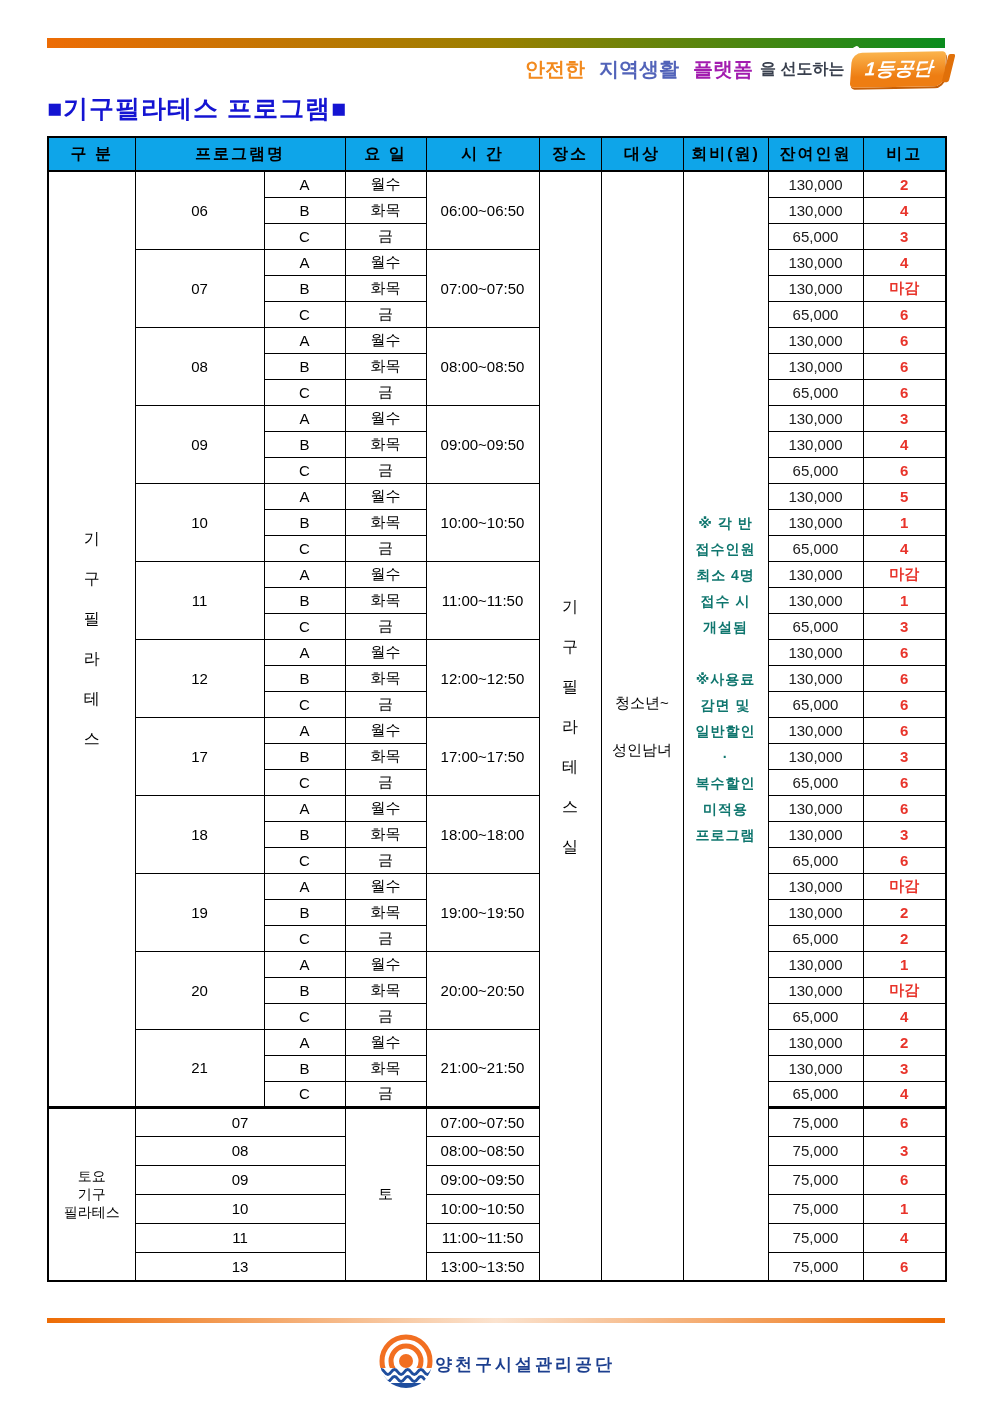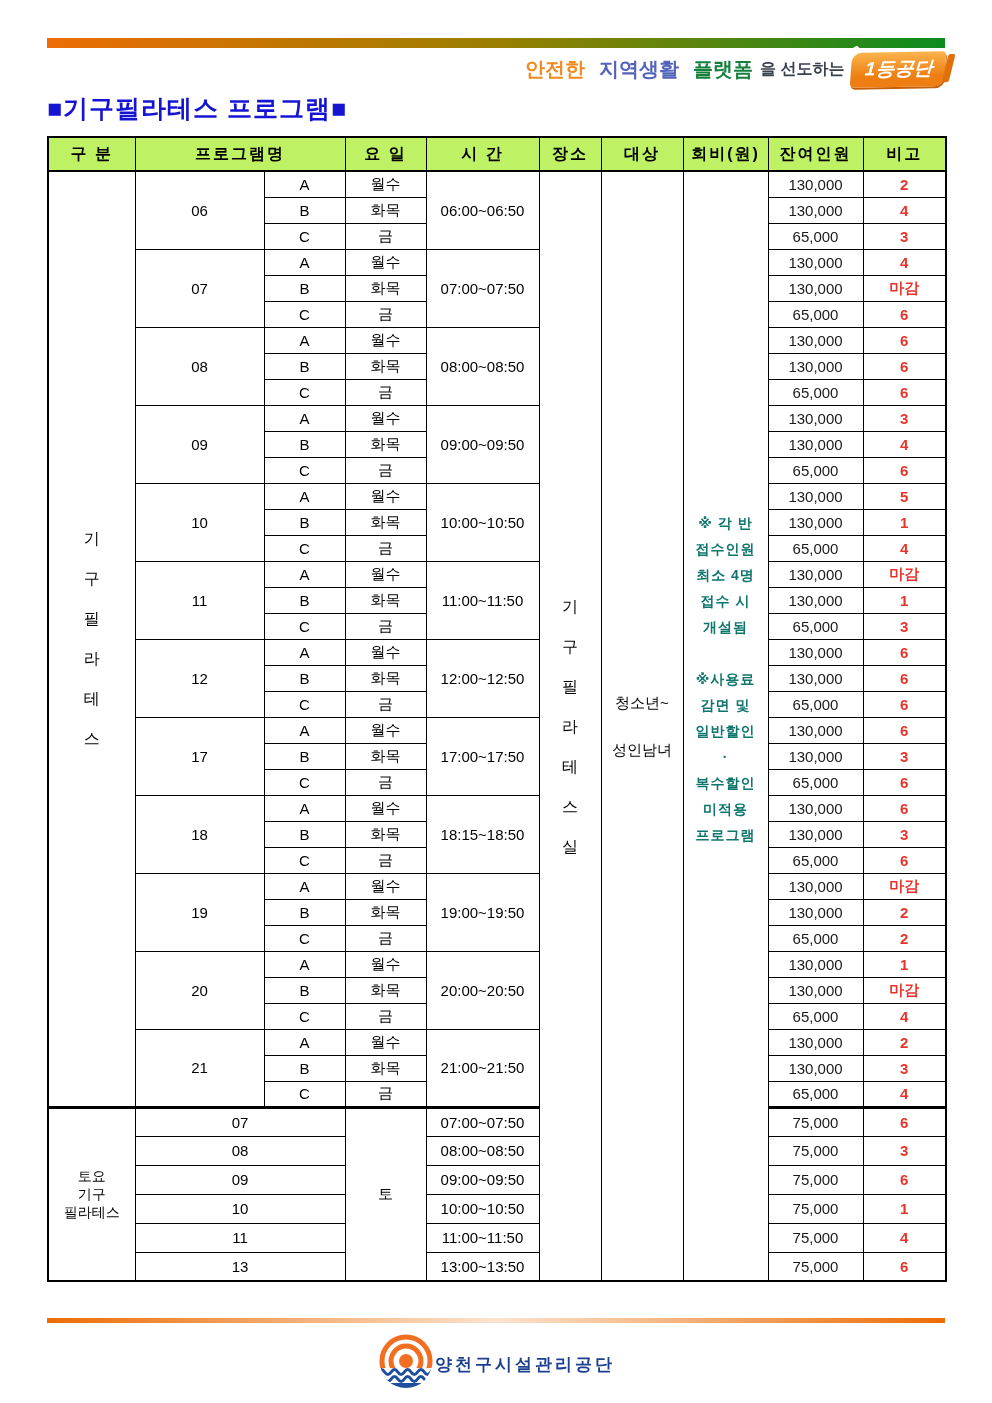--- a/index.html
+++ b/index.html
@@ -9,39 +9,39 @@
     overflow:hidden;
   }
   
   .top-bar{position:absolute;left:47px;top:38px;width:898px;height:10px;
     background:linear-gradient(90deg,#ed6c05 0%,#9a7f00 50%,#0a8c1e 100%);}
   
   .tagline{position:absolute;top:52px;right:47px;display:flex;align-items:center;gap:7px;white-space:nowrap;}
   .tg-w{font-weight:800;font-size:20px;letter-spacing:0px;margin-left:7px;}
   .tg-1{color:#f28a1e;}
   .tg-2{color:#5263b9;}
-  .tg-3{color:#15803d;}
+  .tg-3{color:#a21caf;}
   .tg-4{color:#39404e;font-size:16px;font-weight:800;}
   .badge{position:relative;display:inline-block;background:linear-gradient(180deg,#fbb44d 0%,#ee7d12 70%);
     color:#fff;font-weight:bold;font-style:italic;font-size:19px;padding:4px 12px 5px 14px;
     border-radius:10px 4px 10px 4px;transform:skewX(-5deg) rotate(-1deg);
     box-shadow:1px 2px 0 #c55f08;}
   .badge::after{content:"";position:absolute;right:-7px;top:3px;width:7px;height:28px;
     background:#e07009;transform:skewX(-10deg);border-radius:2px;}
   .badge::before{content:"";position:absolute;left:-8px;top:-4px;width:16px;height:7px;
     background:#fff;transform:rotate(-32deg);border-radius:3px;}
   
   .page-title{position:absolute;left:47px;top:92px;font-size:25px;font-weight:bold;
     color:#1414d2;letter-spacing:1px;}
   
   .sched{position:absolute;left:47px;top:136px;width:898px;border-collapse:collapse;
     table-layout:fixed;border:2px solid #000;}
   .sched th,.sched td{border:1px solid #000;text-align:center;vertical-align:middle;
     font-size:15px;padding:0 2px;overflow:hidden;}
-  .sched thead th{background:#bef264;font-weight:bold;font-size:16px;height:32px;
+  .sched thead th{background:#0ea5e9;font-weight:bold;font-size:16px;height:32px;
     letter-spacing:2px;border-bottom:2px solid #000;}
   tr.wd{height:26px;}
   tr.sat{height:29px;}
   tr.section-top td{border-top:3px solid #000;}
   .fee-cell{color:#1a1a1a;}
   .remain-cell{color:#e8332a;font-weight:bold;}
   .v-col{display:flex;flex-direction:column;align-items:center;gap:21px;font-size:16px;line-height:19px;}
   .target-cell div{line-height:47px;font-size:15px;}
   .note-wrap{margin-bottom:95px;}
   .note-wrap div{color:#0f766e;font-weight:bold;font-size:14px;line-height:26px;letter-spacing:1px;}
@@ -300,21 +300,21 @@
       <tr class="wd">
         <td>C</td>
         <td>금</td>
         <td class="fee-cell">65,000</td>
         <td class="remain-cell">6</td>
       </tr>
       <tr class="wd">
         <td rowspan="3">18</td>
         <td>A</td>
         <td>월수</td>
-        <td rowspan="3">18:15~18:50</td>
+        <td rowspan="3">18:00~18:00</td>
         <td class="fee-cell">130,000</td>
         <td class="remain-cell">6</td>
       </tr>
       <tr class="wd">
         <td>B</td>
         <td>화목</td>
         <td class="fee-cell">130,000</td>
         <td class="remain-cell">3</td>
       </tr>
       <tr class="wd">

